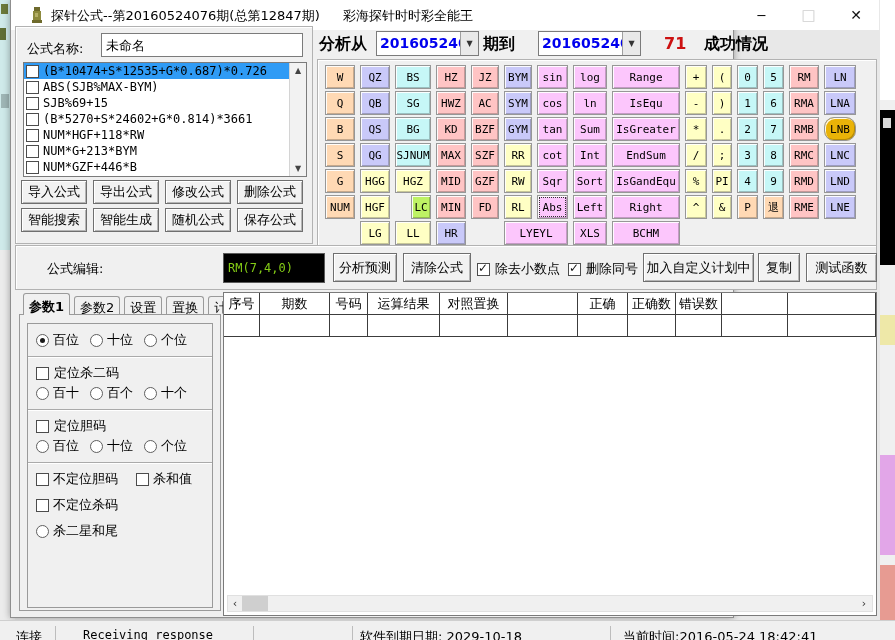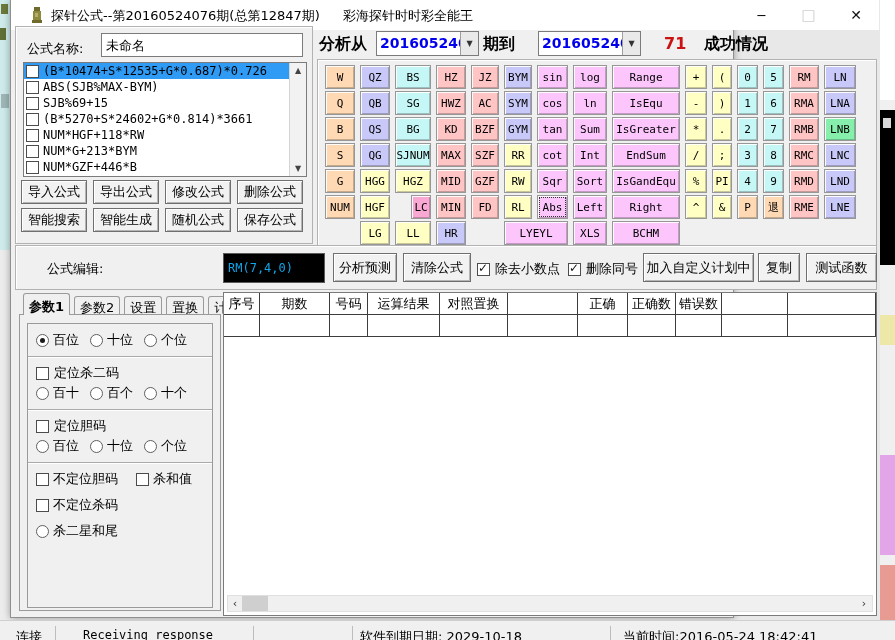--- a/index.html
+++ b/index.html
@@ -43,21 +43,21 @@
   .combo .val{flex:1;color:#0000ee;font-weight:bold;font-size:14px;padding:3px 0 0 3px;overflow:hidden;white-space:nowrap;}
   .combo .arrow{width:17px;background:#e9e9e9;border-left:1px solid #9f9f9f;display:flex;align-items:center;justify-content:center;font-size:8px;color:#333;}
   
   .keypad{display:grid;grid-template-columns:30px 30px 36px 30px 28px 28px 31px 34px 68px 22px 20px 21px 21px 30px 32px;
           grid-auto-rows:24px;gap:2px 5px;}
   .key{display:flex;align-items:center;justify-content:center;font:11px "DejaVu Sans Mono",monospace;
        border:1px solid #979797;box-shadow:inset 1px 1px 0 rgba(255,255,255,.9), inset -1px -1px 0 rgba(0,0,0,.22);
        white-space:nowrap;overflow:hidden;box-sizing:border-box;}
   .key.focus{outline:1px dotted #333;outline-offset:-3px;}
   
-  .edit-field{background:#000;color:#0ea5e9;font:12px "DejaVu Sans Mono",monospace;display:flex;align-items:center;
+  .edit-field{background:#000;color:#84cc16;font:12px "DejaVu Sans Mono",monospace;display:flex;align-items:center;
               padding-left:4px;border:1px solid #5a5a5a;box-sizing:border-box;}
   .cbrow{display:flex;align-items:center;gap:5px;font-size:13px;}
   
   .tabs{display:flex;gap:4px;align-items:flex-end;}
   .tab{padding:2px 5px 1px;border:1px solid #9a9a9a;border-bottom:none;background:#f0f0f0;font-size:13px;
        height:19px;box-sizing:border-box;border-radius:3px 3px 0 0;}
   .tab.active{font-weight:bold;height:22px;padding-top:4px;z-index:3;position:relative;}
   .tabpanel{border:1px solid #9a9a9a;background:#f0f0f0;box-sizing:border-box;}
   .parambox{border:1px solid #9a9a9a;background:#f0f0f0;box-sizing:border-box;}
   .pgroup{padding:6px 8px 6px 8px;border-bottom:1px solid #aaa;box-shadow:0 1px 0 #fff;}
@@ -220,21 +220,21 @@
       <div class="key" style="background: rgb(255, 196, 196); grid-area: 3 / 5;">BZF</div>
       <div class="key" style="background: rgb(201, 201, 249); grid-area: 3 / 6;">GYM</div>
       <div class="key" style="background: rgb(252, 198, 252); grid-area: 3 / 7;">tan</div>
       <div class="key" style="background: rgb(252, 198, 252); grid-area: 3 / 8;">Sum</div>
       <div class="key" style="background: rgb(252, 198, 252); grid-area: 3 / 9;">IsGreater</div>
       <div class="key" style="background: rgb(255, 255, 196); grid-area: 3 / 10;">*</div>
       <div class="key" style="background: rgb(255, 255, 196); grid-area: 3 / 11;">.</div>
       <div class="key" style="background: rgb(198, 247, 247); grid-area: 3 / 12;">2</div>
       <div class="key" style="background: rgb(198, 247, 247); grid-area: 3 / 13;">7</div>
       <div class="key" style="background: rgb(255, 196, 196); grid-area: 3 / 14;">RMB</div>
-      <div class="key" style="background: #86efac; grid-area: 3 / 15;">LNB</div>
+      <div class="key" style="background: #eab308; grid-area: 3 / 15; border-radius: 10px;">LNB</div>
       <div class="key" style="background: rgb(255, 217, 180); grid-area: 4 / 1;">S</div>
       <div class="key" style="background: rgb(201, 201, 249); grid-area: 4 / 2;">QG</div>
       <div class="key" style="background: rgb(198, 247, 247); grid-area: 4 / 3;">SJNUM</div>
       <div class="key" style="background: rgb(255, 196, 196); grid-area: 4 / 4;">MAX</div>
       <div class="key" style="background: rgb(255, 196, 196); grid-area: 4 / 5;">SZF</div>
       <div class="key" style="background: rgb(255, 255, 196); grid-area: 4 / 6;">RR</div>
       <div class="key" style="background: rgb(252, 198, 252); grid-area: 4 / 7;">cot</div>
       <div class="key" style="background: rgb(252, 198, 252); grid-area: 4 / 8;">Int</div>
       <div class="key" style="background: rgb(252, 198, 252); grid-area: 4 / 9;">EndSum</div>
       <div class="key" style="background: rgb(255, 255, 196); grid-area: 4 / 10;">/</div>
@@ -253,21 +253,21 @@
       <div class="key" style="background: rgb(252, 198, 252); grid-area: 5 / 8;">Sort</div>
       <div class="key" style="background: rgb(252, 198, 252); grid-area: 5 / 9;">IsGandEqu</div>
       <div class="key" style="background: rgb(255, 255, 196); grid-area: 5 / 10;">%</div>
       <div class="key" style="background: rgb(255, 255, 196); grid-area: 5 / 11;">PI</div>
       <div class="key" style="background: rgb(198, 247, 247); grid-area: 5 / 12;">4</div>
       <div class="key" style="background: rgb(198, 247, 247); grid-area: 5 / 13;">9</div>
       <div class="key" style="background: rgb(255, 196, 196); grid-area: 5 / 14;">RMD</div>
       <div class="key" style="background: rgb(201, 201, 249); grid-area: 5 / 15;">LND</div>
       <div class="key" style="background: rgb(255, 217, 180); grid-area: 6 / 1;">NUM</div>
       <div class="key" style="background: rgb(255, 255, 196); grid-area: 6 / 2;">HGF</div>
-      <div class="key" style="background: #f9a8d4; grid-area: 6 / 3; margin-left: 16px;">LC</div>
+      <div class="key" style="background: #bef264; grid-area: 6 / 3; margin-left: 16px;">LC</div>
       <div class="key" style="background: rgb(255, 196, 196); grid-area: 6 / 4;">MIN</div>
       <div class="key" style="background: rgb(255, 196, 196); grid-area: 6 / 5;">FD</div>
       <div class="key" style="background: rgb(255, 255, 196); grid-area: 6 / 6;">RL</div>
       <div class="key focus" style="background: rgb(252, 198, 252); grid-area: 6 / 7;">Abs</div>
       <div class="key" style="background: rgb(252, 198, 252); grid-area: 6 / 8;">Left</div>
       <div class="key" style="background: rgb(252, 198, 252); grid-area: 6 / 9;">Right</div>
       <div class="key" style="background: rgb(255, 255, 196); grid-area: 6 / 10;">^</div>
       <div class="key" style="background: rgb(255, 255, 196); grid-area: 6 / 11;">&amp;</div>
       <div class="key" style="background: rgb(255, 217, 180); grid-area: 6 / 12;">P</div>
       <div class="key" style="background: rgb(255, 217, 180); grid-area: 6 / 13;">退</div>

